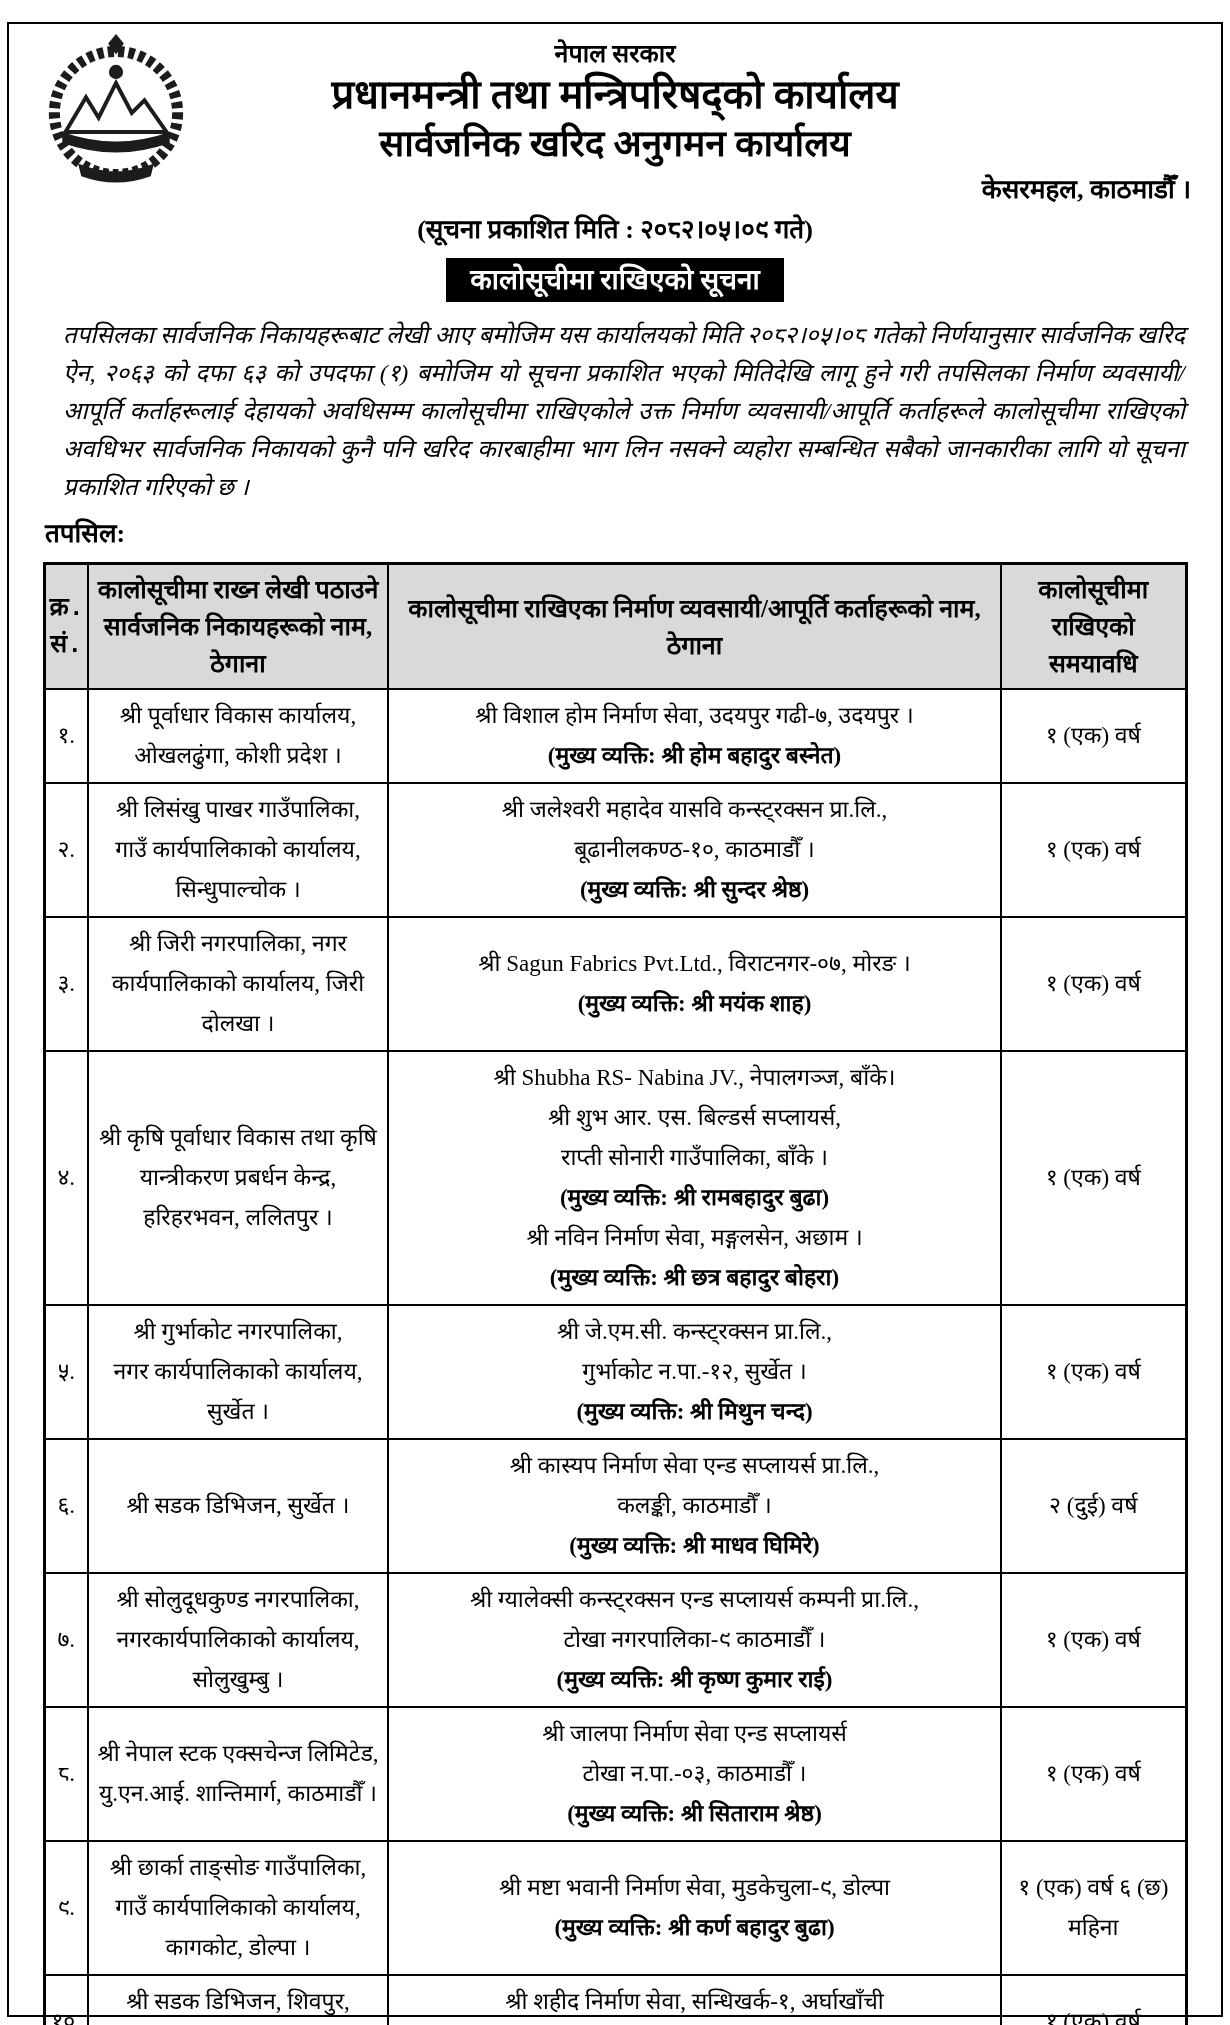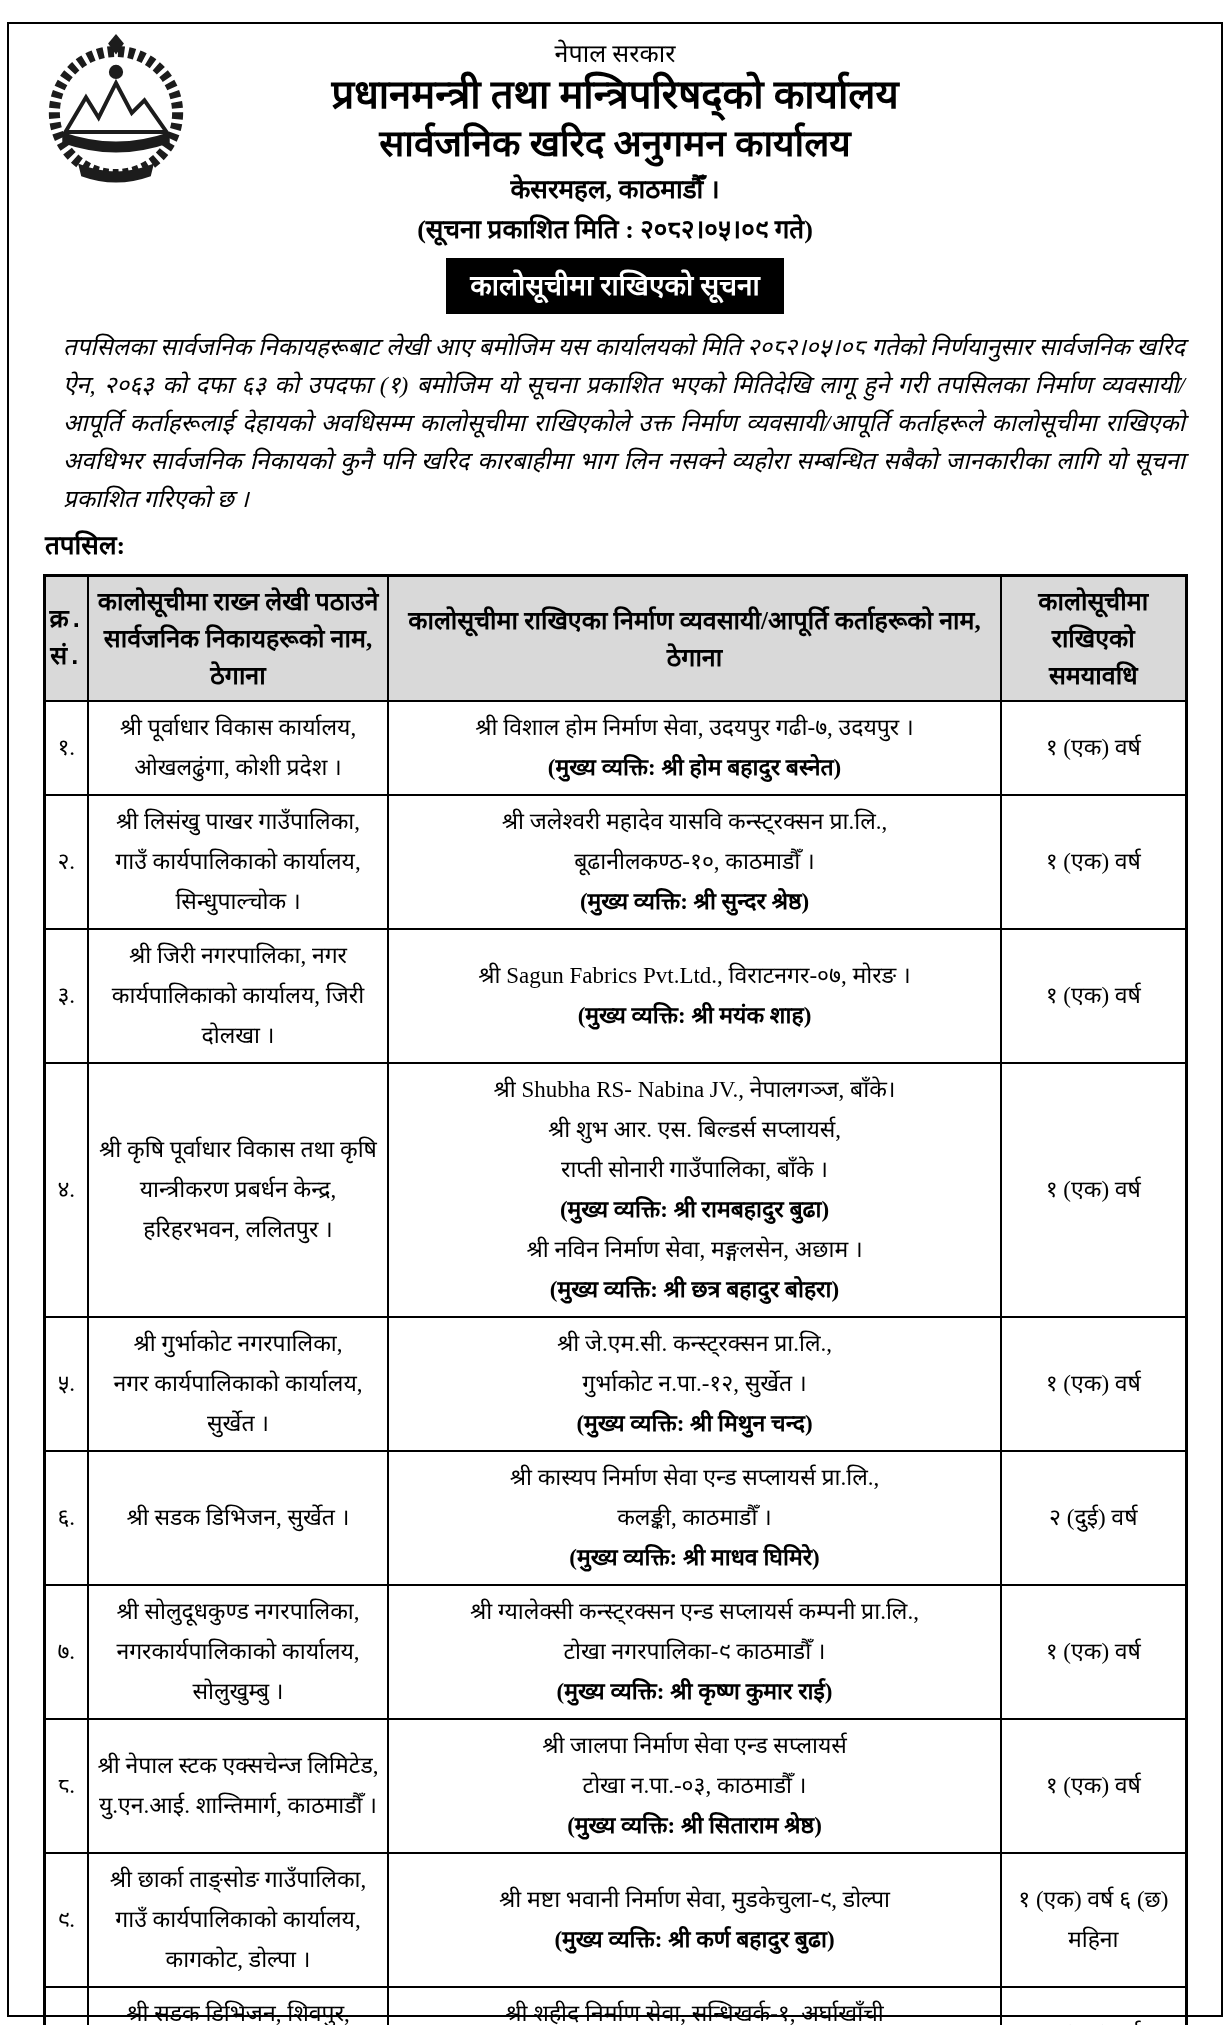--- a/index.html
+++ b/index.html
@@ -11,29 +11,29 @@
   .frame{
     position:absolute;top:22px;left:7px;right:7px;bottom:8px;
     border:2px solid #000;
     box-sizing:border-box;
     padding:12px 30px 0 30px;
   }
   .emblem{
     position:absolute;left:28px;top:10px;width:158px;height:158px;
   }
   .masthead{ text-align:center; }
-  .mh-govt{font-size:25px;font-weight:400;line-height:36px;}
+  .mh-govt{font-size:25px;font-weight:700;line-height:36px;}
   .mh-parent{font-size:40px;font-weight:700;line-height:46px;}
   .mh-office{font-size:37px;font-weight:700;line-height:52px;}
-  .mh-addr{font-size:26px;font-weight:700;line-height:40px;}
+  .mh-addr{font-size:26px;font-weight:700;line-height:40px;text-align:right;}
   .mh-date{font-size:26px;font-weight:700;line-height:40px;font-family:Liberation Serif, serif;}
   .banner{
     display:inline-block;background:#000;color:#fff;
     font-size:28px;font-weight:700;line-height:40px;
-    padding:8px 24px;margin-top:8px;
+    padding:2px 24px;margin-top:8px;
   }
   .body-par{
     margin:14px 6px 0 24px;
     font-size:24px;line-height:38px;text-align:justify;font-style:italic;
   }
   .tapasil{
     font-size:26px;font-weight:700;margin:10px 6px 0 6px;line-height:36px;
   }
   table.blacklist{
     width:1142px;margin:10px auto 0 auto;

